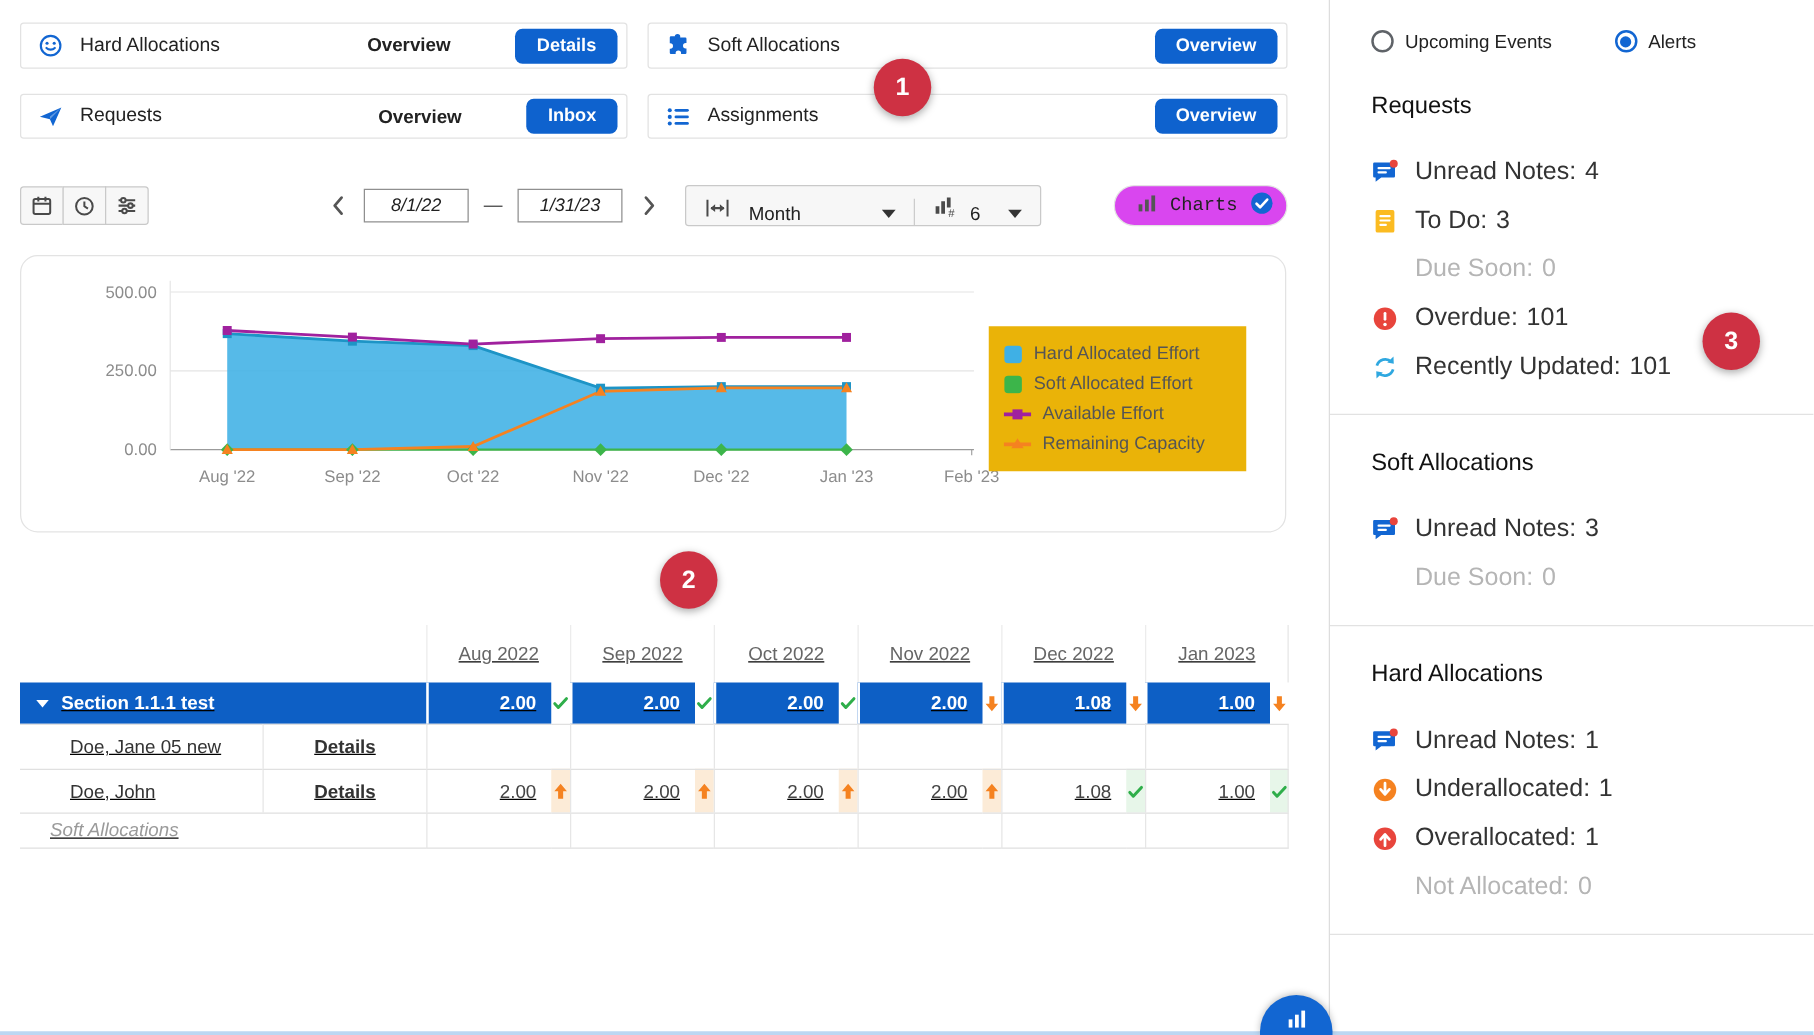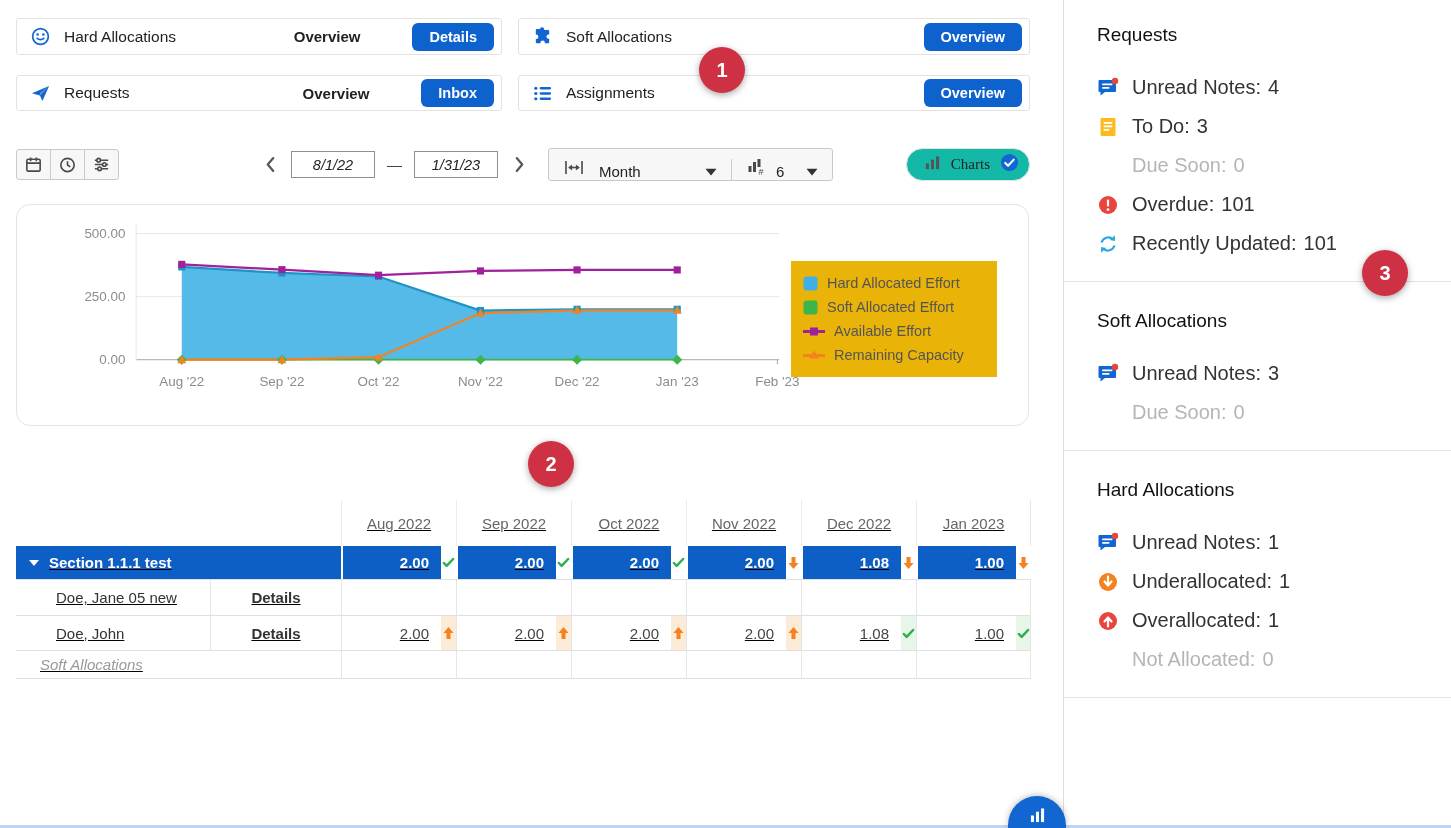--- a/index.html
+++ b/index.html
@@ -30,22 +30,22 @@
   .chev { width:22px; height:24px; display:flex; align-items:center; justify-content:center; cursor:pointer; background:none; border:none; }
   .date-box { width:84px; height:27px; border:1.5px solid #8f8f8f; border-radius:0; text-align:center;
               font-style:italic; font-size:14.5px; color:#222; font-family:inherit; background:#fff; }
   .dash { color:#444; font-size:15px; margin:0 2px; }
   .range-group { display:flex; align-items:flex-end; height:33px; border:1px solid #c9c9c9; background:#f7f7f7;
                  border-radius:3px; margin-left:18px; padding:0 14px; }
   .rg-month { display:flex; align-items:center; justify-content:space-between; width:118px; margin-left:14px; }
   .rg-count { display:flex; align-items:center; justify-content:space-between; width:42px; margin-left:10px; }
   .rg-divider { width:1px; height:21px; background:#ccc; margin:0 14px; }
   .rg-label { font-size:15px; color:#222; }
-  .charts-btn { margin-left:auto; height:33px; border-radius:17px; background:#14b8a6; border:1px solid #e3e3e3;
-                display:flex; align-items:center; gap:10px; padding:0 10px 0 17px; cursor:pointer; font-family:Liberation Serif, serif; }
+  .charts-btn { margin-left:auto; height:33px; border-radius:17px; background:#d946ef; border:1px solid #e3e3e3;
+                display:flex; align-items:center; gap:10px; padding:0 10px 0 17px; cursor:pointer; font-family:Liberation Mono, monospace; }
   .charts-btn .lbl { font-size:15px; color:#222; }
 
   
   .chart-panel { position:absolute; left:16px; top:204px; width:1013px; height:222px;
                  border:1px solid #e3e3e3; border-radius:14px; background:#fff; }
   #chart-svg { width:100%; height:100%; display:block; }
   #chart-svg text { font-family:"Liberation Sans", sans-serif; }
   .legend { position:absolute; top:56px; right:31px; width:206px; background:#eab308; padding:10px 12px; }
   .legend-item { display:flex; align-items:center; gap:9px; height:24px; font-size:14.5px; color:#555; }
   .lg-glyph { display:flex; align-items:center; }
@@ -466,20 +466,30 @@
       <div class="f-cell"></div>
     <div class="f-cell vline"></div>
       <div class="f-cell"></div>
     <div class="f-cell vline"></div>
       <div class="f-cell"></div>
     <div class="f-cell vline"></div>
       <div class="f-cell last-col"></div>
   </div>
 
   <div class="sidebar">
+    <div class="radio-row">
+      <div class="radio-opt">
+        <span class="radio"></span>
+        <span>Upcoming Events</span>
+      </div>
+      <div class="radio-opt">
+        <span class="radio selected"></span>
+        <span>Alerts</span>
+      </div>
+    </div>
 
     <div class="sb-section">
       <div class="sb-title">Requests</div>
       <div class="sb-item">
         <span class="s-icon">
             <svg viewBox="0 0 22 22">
               <path d="M2.5 3h15.5a1 1 0 0 1 1 1v10a1 1 0 0 1-1 1H8l-4.5 3.4V15H2.5a1 1 0 0 1-1-1V4a1 1 0 0 1 1-1z" fill="#1266D2"></path>
               <rect x="5" y="6.6" width="10.5" height="1.7" rx="0.8" fill="#fff"></rect>
               <rect x="5" y="10" width="7.5" height="1.7" rx="0.8" fill="#fff"></rect>
               <circle cx="18" cy="4" r="3.2" fill="#E8453C"></circle>

